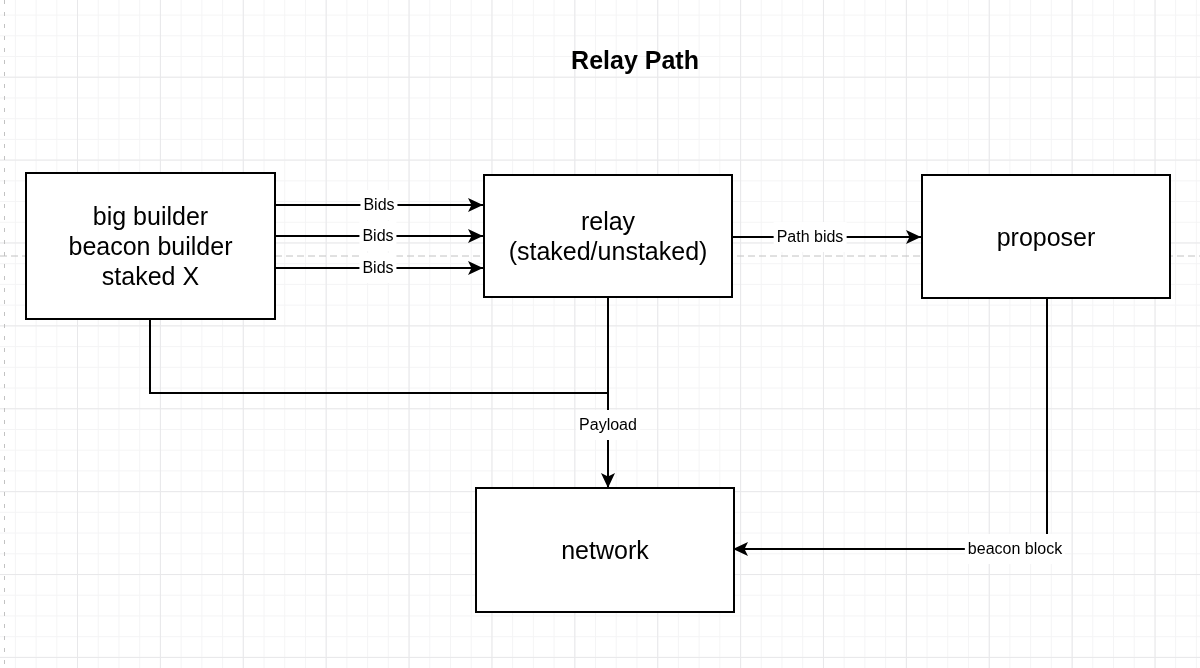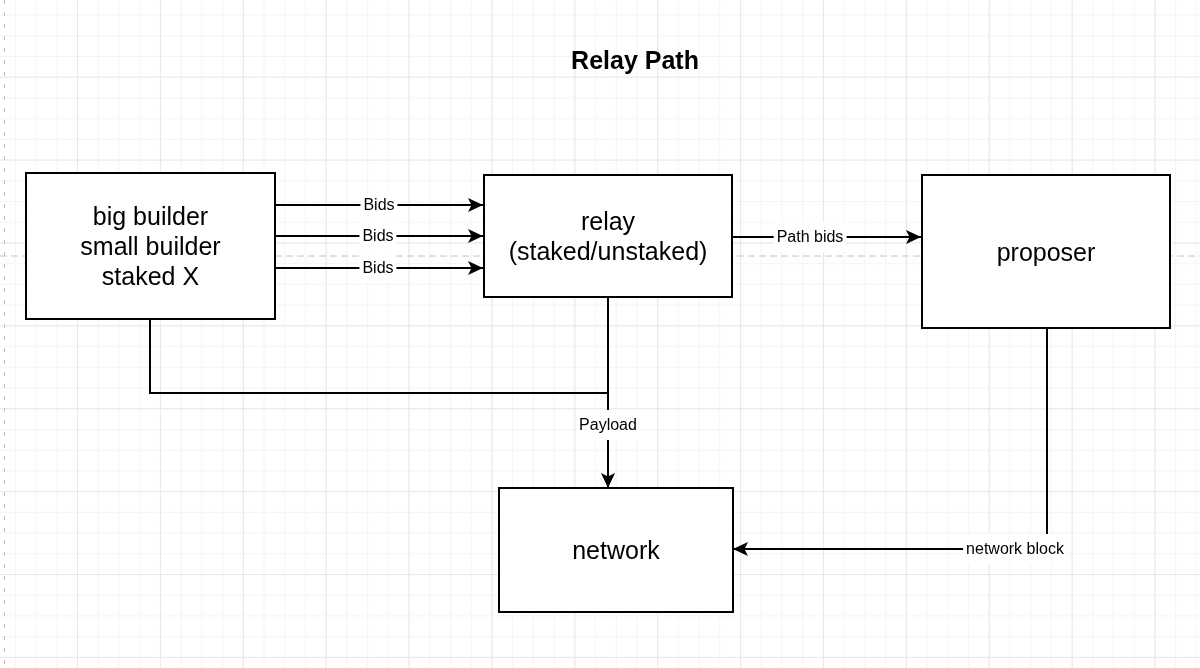--- a/index.html
+++ b/index.html
@@ -39,22 +39,22 @@
     align-items: center;
     justify-content: center;
     text-align: center;
     font-size: 25px;
     line-height: 30px;
     color: #000000;
   }
 
   #node-builders { left: 25px;  top: 172px; width: 251px; height: 148px; }
   #node-relay    { left: 483px; top: 174px; width: 250px; height: 124px; }
-  #node-proposer { left: 921px; top: 174px; width: 250px; height: 155px; }
-  #node-network  { left: 498px; top: 487px; width: 236px; height: 126px; }
+  #node-proposer { left: 921px; top: 174px; width: 250px; height: 125px; }
+  #node-network  { left: 475px; top: 487px; width: 260px; height: 126px; }
 
   .edge-label {
     position: absolute;
     z-index: 3;
     transform: translate(-50%, -50%);
     background: #ffffff;
     padding: 1px 3px;
     font-size: 16px;
     line-height: 28px;
     color: #000000;
@@ -99,21 +99,21 @@
 
     <path d="M608,298 L608,488" stroke="#000000" stroke-width="2" fill="none" marker-end="url(#arrow)"></path>
 
     <path d="M1047,299 L1047,549 L733,549" stroke="#000000" stroke-width="2" fill="none" marker-end="url(#arrow)"></path>
   </svg>
 
   <div id="diagram-title">Relay Path</div>
 
   <div class="node" id="node-builders">
     <span>big builder</span>
-    <span>small builder</span>
+    <span>beacon builder</span>
     <span>staked X</span>
   </div>
 
   <div class="node" id="node-relay">
     <span>relay</span>
     <span>(staked/unstaked)</span>
   </div>
 
   <div class="node" id="node-proposer">
     <span>proposer</span>
@@ -121,15 +121,15 @@
 
   <div class="node" id="node-network">
     <span>network</span>
   </div>
 
   <div class="edge-label" style="left:379px; top:205px;">Bids</div>
   <div class="edge-label" style="left:378px; top:236px;">Bids</div>
   <div class="edge-label" style="left:378px; top:268px;">Bids</div>
   <div class="edge-label" style="left:810px; top:237px;">Path bids</div>
   <div class="edge-label" style="left:608px; top:425px;">Payload</div>
-  <div class="edge-label" style="left:1015px; top:549px;">network block</div>
+  <div class="edge-label" style="left:1015px; top:549px;">beacon block</div>
 
 </div>
 
 </body></html>

